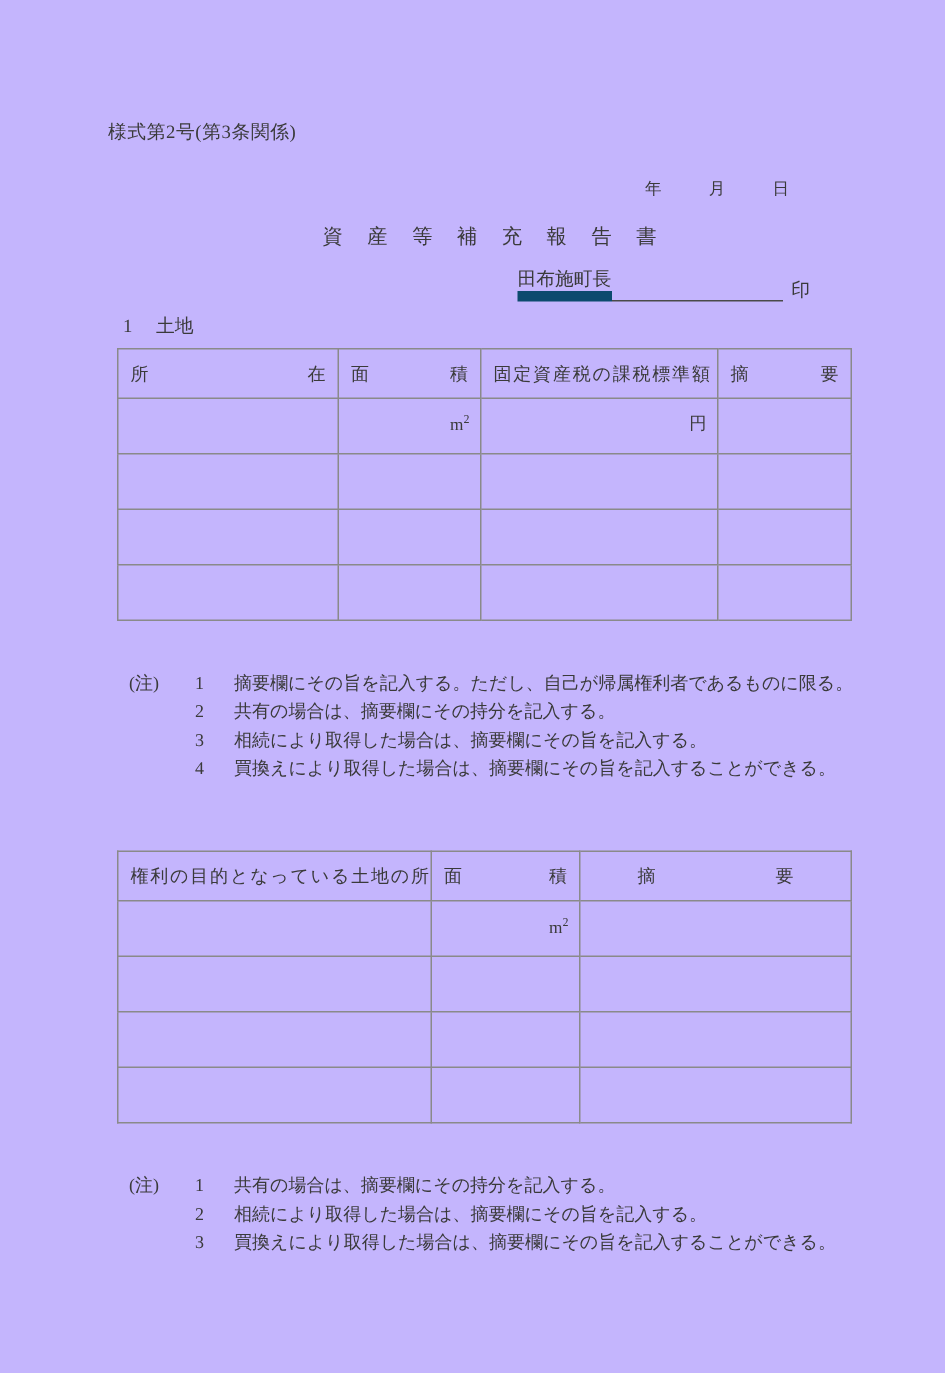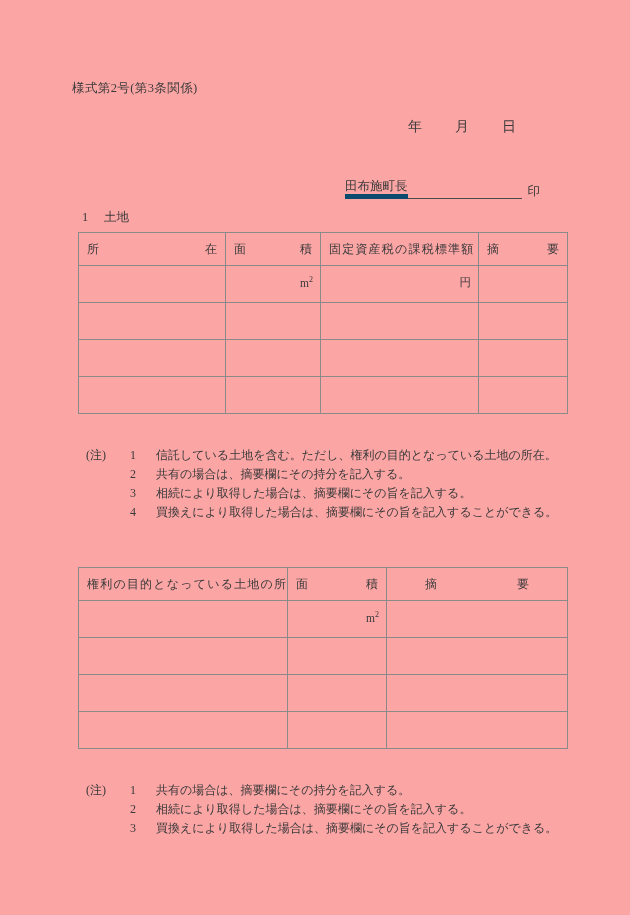--- a/index.html
+++ b/index.html
@@ -11,37 +11,37 @@
     width: 630px;
     height: 915px;
     position: relative;
     font-family: "Liberation Serif", "DejaVu Serif", serif;
     color: #3a3a3a;
     overflow: hidden;
   }
   .page {
     position: absolute;
     inset: 0;
-    background: #fca5a5;
+    background: #c4b5fd;
   }
 
   
   .form-code {
     position: absolute;
     left: 72px;
     top: 80px;
     font-size: 12.5px;
     letter-spacing: 0.4px;
     white-space: nowrap;
   }
   .date-line {
     position: absolute;
-    left: 408px;
+    left: 430px;
     top: 118px;
-    font-size: 14px;
+    font-size: 11px;
     white-space: nowrap;
   }
   .date-line span { display: inline-block; }
   .date-line .sep { width: 26px; }
 
   .doc-title {
     position: absolute;
     left: 215px;
     top: 149px;
     font-size: 13.5px;
@@ -59,21 +59,21 @@
     display: flex;
     align-items: flex-end;
   }
   .addressee-rule {
     flex: 1 1 auto;
     border-bottom: 1px solid #4a4a4a;
     height: 15px;
     margin: 0 2px 0 0;
   }
   .addressee-name {
-    border-bottom: 5px solid #0c4a6e;
+    border-bottom: 7px solid #0c4a6e;
     padding-bottom: 0px;
     line-height: 15px;
   }
   .seal-mark {
     margin-left: 4px;
     line-height: 15px;
   }
 
   
   .section-heading {
@@ -162,20 +162,21 @@
   <div class="form-code">様式第2号(第3条関係)</div>
 
   <div class="date-line">
     <span>年</span>
     <span class="sep"></span>
     <span>月</span>
     <span class="sep"></span>
     <span>日</span>
   </div>
 
+  <div class="doc-title">資 産 等 補 充 報 告 書</div>
 
   <div class="addressee-line">
     <span class="addressee-name">田布施町長</span>
     <span class="addressee-rule"></span>
     <span class="seal-mark">印</span>
   </div>
 
   <div class="section-heading" id="sec1-heading">
     <span class="num">1</span><span>土地</span>
   </div>
@@ -243,21 +244,21 @@
         <td class="cell-body"></td>
         <td class="cell-body"></td>
       </tr>
     </tbody>
   </table>
 
   <div class="notes" id="notes1">
     <div class="note-row">
       <span class="note-label">(注)</span>
       <span class="note-num">1</span>
-      <span class="note-text">信託している土地を含む。ただし、権利の目的となっている土地の所在。</span>
+      <span class="note-text">摘要欄にその旨を記入する。ただし、自己が帰属権利者であるものに限る。</span>
     </div>
     <div class="note-row">
       <span class="note-label"></span>
       <span class="note-num">2</span>
       <span class="note-text">共有の場合は、摘要欄にその持分を記入する。</span>
     </div>
     <div class="note-row">
       <span class="note-label"></span>
       <span class="note-num">3</span>
       <span class="note-text">相続により取得した場合は、摘要欄にその旨を記入する。</span>

